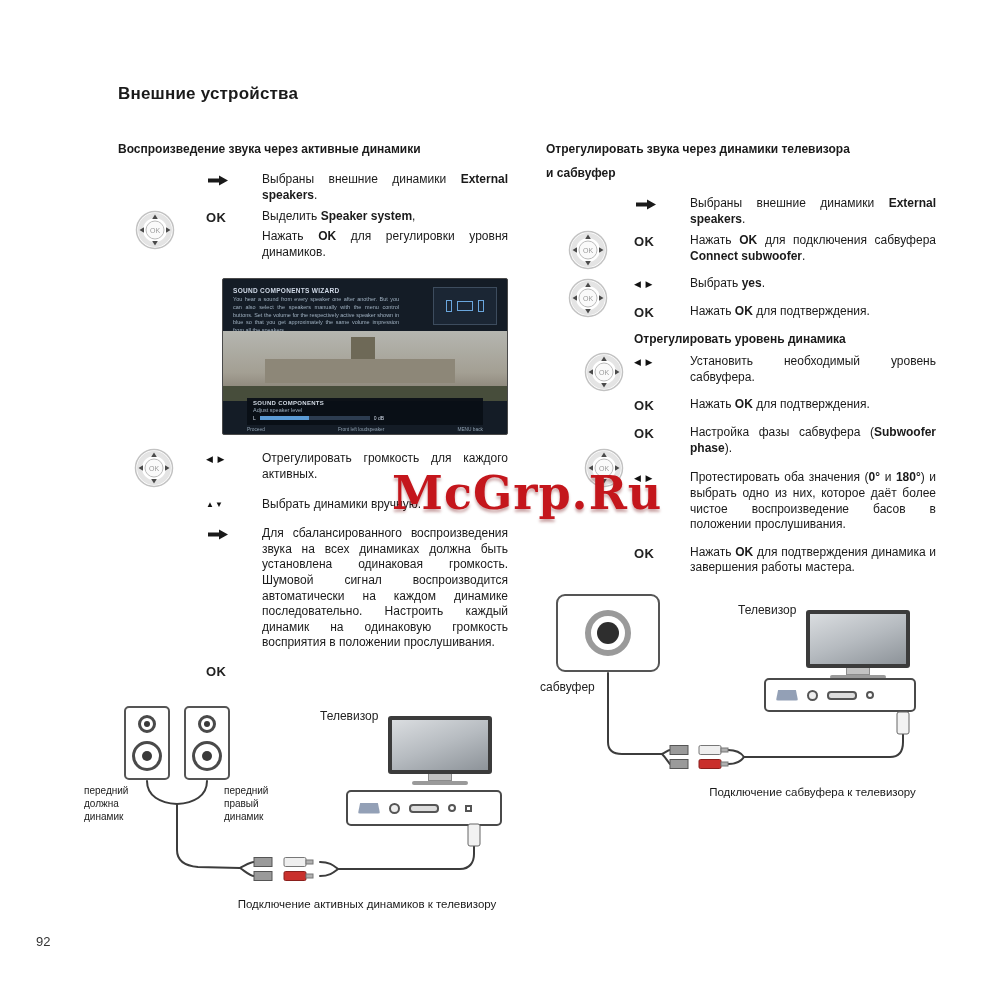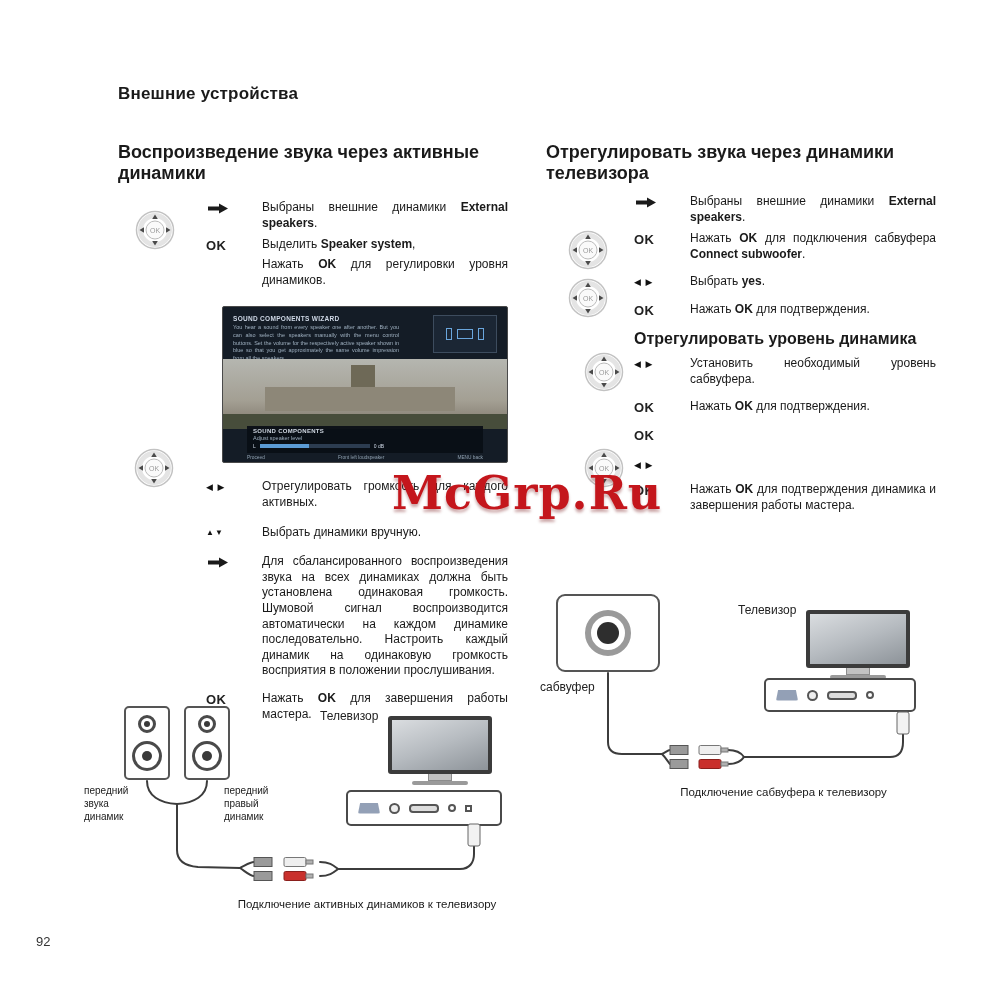--- a/index.html
+++ b/index.html
@@ -6,23 +6,23 @@
   html,body { background:#fff; }
   body { font-family:"Liberation Sans", sans-serif; color:#1a1a1a; }
   .page { position:relative; width:1000px; height:1000px; background:#fff; overflow:hidden; }
 
   .page-title { position:absolute; left:118px; top:84px; font-size:17px; font-weight:bold; letter-spacing:.2px; }
   .page-number { position:absolute; left:36px; top:934px; font-size:13px; color:#333; }
 
   .col { position:absolute; width:392px; }
   .col-left { left:118px; top:142px; }
   .col-right { left:546px; top:142px; }
-  .col-heading { font-size:18px; font-weight:bold; margin-bottom:16px; }
+  .col-heading { font-size:12px; font-weight:bold; margin-bottom:16px; }
   .col-heading.mb8 { margin-bottom:10px; }
-  .subheading { font-size:16px; font-weight:bold; margin:2px 0 8px 88px; }
+  .subheading { font-size:12px; font-weight:bold; margin:2px 0 8px 88px; }
 
   .step { display:flex; margin-left:88px; margin-bottom:12px; }
   .step-icon { width:56px; flex:none; padding-top:1px; }
   .step-icon.okk { font-size:13px; font-weight:800; color:#222; letter-spacing:.5px; }
   .step-icon.lr { font-size:9px; color:#111; letter-spacing:1px; padding-top:3px; }
   .step-icon.ud { font-size:8px; color:#111; letter-spacing:1px; padding-top:3px; }
   .step-text { width:246px; font-size:12px; line-height:1.3; text-align:justify; }
   .mb4{margin-bottom:4px!important;} .mb6{margin-bottom:6px!important;}
   .mb14{margin-bottom:14px!important;} .mb18{margin-bottom:18px!important;}
 
@@ -172,26 +172,26 @@
       <div class="step-icon">
         <svg width="24" height="13" viewBox="0 0 24 13">
             <path d="M2 4.5 H13 V1.5 L22 6.5 L13 11.5 V8.5 H2 Z" fill="#1a1a1a"></path>
           </svg>
       </div>
       <div class="step-text"><span>Для сбалансированного воспроизведения звука на всех динамиках должна быть установлена одинаковая громкость. Шумовой сигнал воспроизводится автоматически на каждом динамике последовательно. Настроить каждый динамик на одинаковую громкость восприятия в положении прослушивания.</span></div>
     </div>
 
     <div class="step">
       <div class="step-icon okk">OK</div>
-      <div class="step-text"><span>Нажать </span><span style="font-weight: bold;">OK</span><span> для завершения работы мастера.</span></div>
     </div>
   </div>
 
   <div class="col col-right">
     <div class="col-heading mb8">Отрегулировать звука через динамики телевизора</div>
+    <div class="col-heading">и сабвуфер</div>
 
     <div class="step mb6">
       <div class="step-icon">
         <svg width="24" height="13" viewBox="0 0 24 13">
             <path d="M2 4.5 H13 V1.5 L22 6.5 L13 11.5 V8.5 H2 Z" fill="#1a1a1a"></path>
           </svg>
       </div>
       <div class="step-text"><span>Выбраны внешние динамики </span><span style="font-weight: bold;">External speakers</span><span>.</span></div>
     </div>
 
@@ -217,24 +217,26 @@
       <div class="step-text"><span>Установить необходимый уровень сабвуфера.</span></div>
     </div>
 
     <div class="step">
       <div class="step-icon okk">OK</div>
       <div class="step-text"><span>Нажать </span><span style="font-weight: bold;">OK</span><span> для подтверждения.</span></div>
     </div>
 
     <div class="step mb14">
       <div class="step-icon okk">OK</div>
+      <div class="step-text"><span>Настройка фазы сабвуфера (</span><span style="font-weight: bold;">Subwoofer phase</span><span>).</span></div>
     </div>
 
     <div class="step">
       <div class="step-icon lr">◀ ▶</div>
+      <div class="step-text"><span>Протестировать оба значения (</span><span style="font-weight: bold;">0°</span><span> и </span><span style="font-weight: bold;">180°</span><span>) и выбрать одно из них, которое даёт более чистое воспроизведение басов в положении прослушивания.</span></div>
     </div>
 
     <div class="step">
       <div class="step-icon okk">OK</div>
       <div class="step-text"><span>Нажать </span><span style="font-weight: bold;">OK</span><span> для подтверждения динамика и завершения работы мастера.</span></div>
     </div>
   </div>
 
   <div class="dpad" style="left:135px;top:210px">
     <svg viewBox="0 0 40 40" width="40" height="40">
@@ -321,21 +323,21 @@
     <div class="spk-small">
         <div class="cdot"></div>
       </div>
     <div class="spk-big">
         <div class="cdot"></div>
       </div>
   </div>
 
   <div class="diag-label" style="left:84px;top:784px">
     <div>передний</div>
-    <div>звука</div>
+    <div>должна</div>
     <div>динамик</div>
   </div>
   <div class="diag-label" style="left:224px;top:784px">
     <div>передний</div>
     <div>правый</div>
     <div>динамик</div>
   </div>
 
   <div class="diag-label-lg" style="left:320px;top:709px">Телевизор</div>
   <div class="tv" style="left:388px;top:716px">
@@ -368,21 +370,21 @@
     <div class="tv-base"></div>
   </div>
 
   <div class="panel" style="left:764px;top:678px;width:152px;height:34px">
     <div class="vga"></div>
     <div class="port-circle"></div>
     <div class="hdmi"></div>
     <div class="port-sm"></div>
   </div>
 
-  <div class="caption" style="left:661px;top:786px;width:245px">Подключение сабвуфера к телевизору</div>
+  <div class="caption" style="left:690px;top:786px;width:245px">Подключение сабвуфера к телевизору</div>
 
   <svg class="cables">
 
     <g fill="none" stroke="#3c3c3c" stroke-width="2" stroke-linecap="round">
       <path d="M147,781 C147,796 160,803 177,804"></path>
       <path d="M207,781 C207,796 194,803 177,804"></path>
       <path d="M177,804 L177,850 C177,861 186,866 198,867 L240,868"></path>
       <path d="M240,868 C246,865 250,862 254,862"></path>
       <path d="M240,868 C246,872 250,876 254,876"></path>
       <path d="M320,862 C330,862 334,866 338,869"></path>

